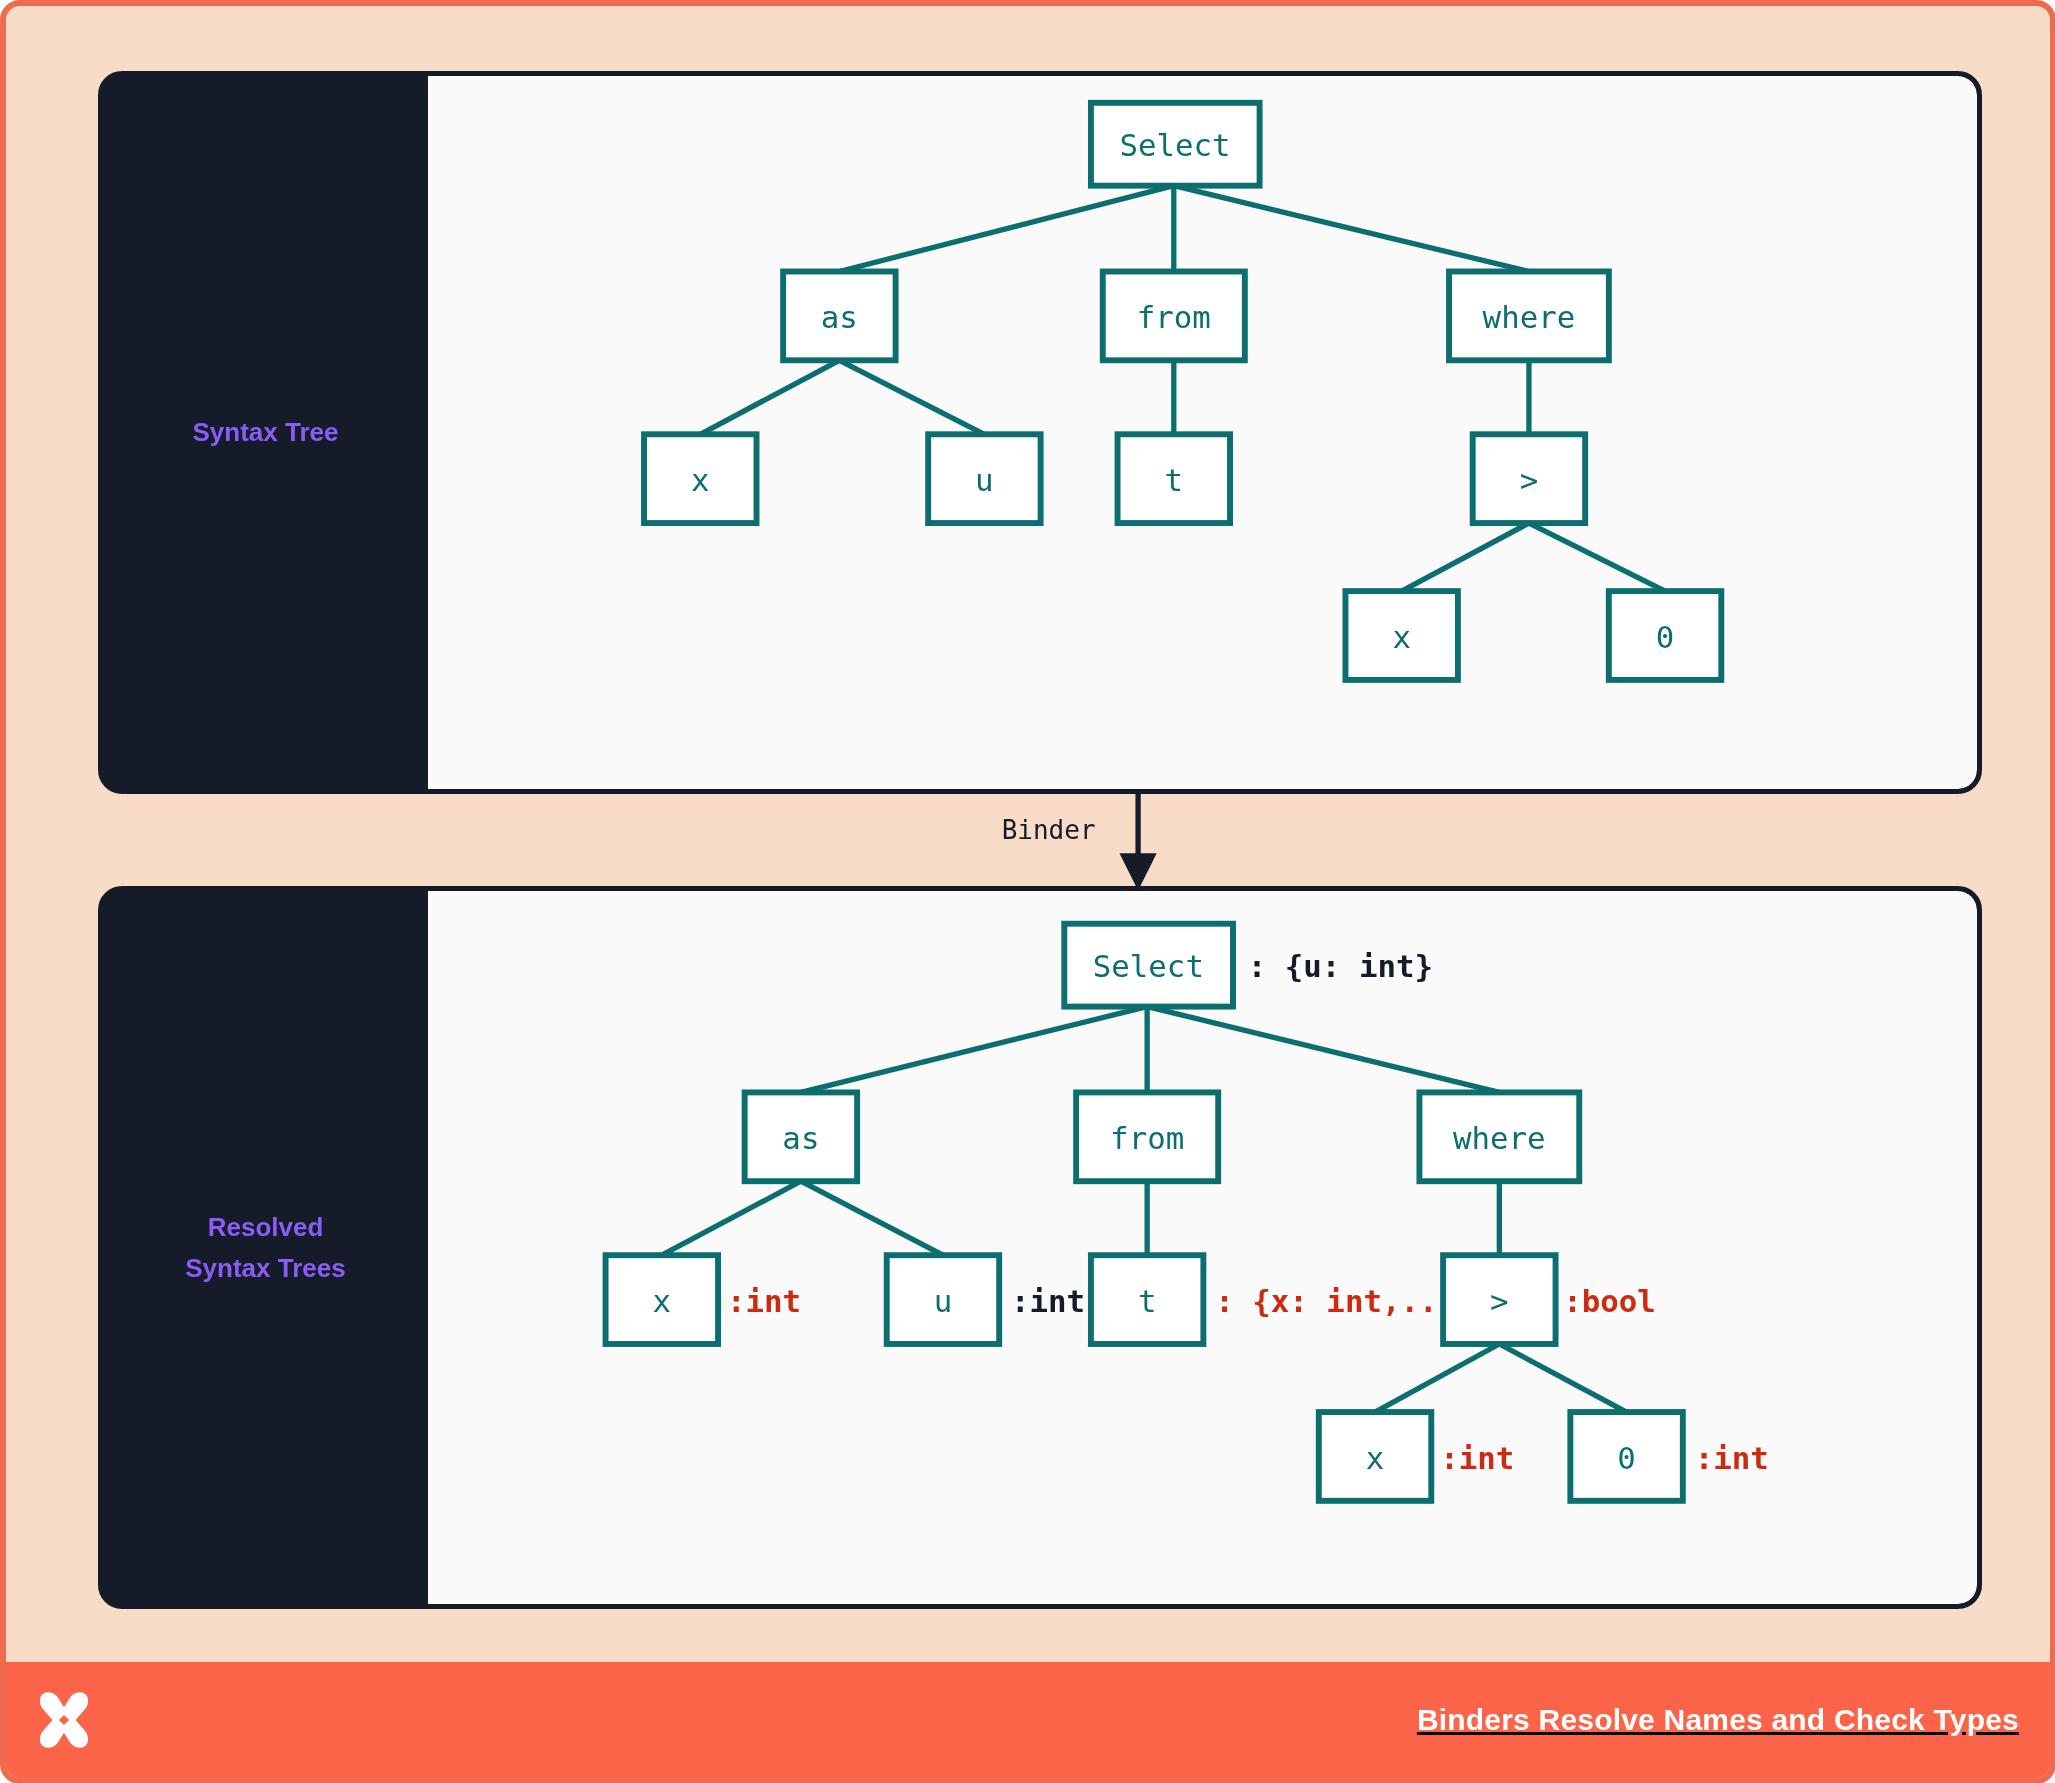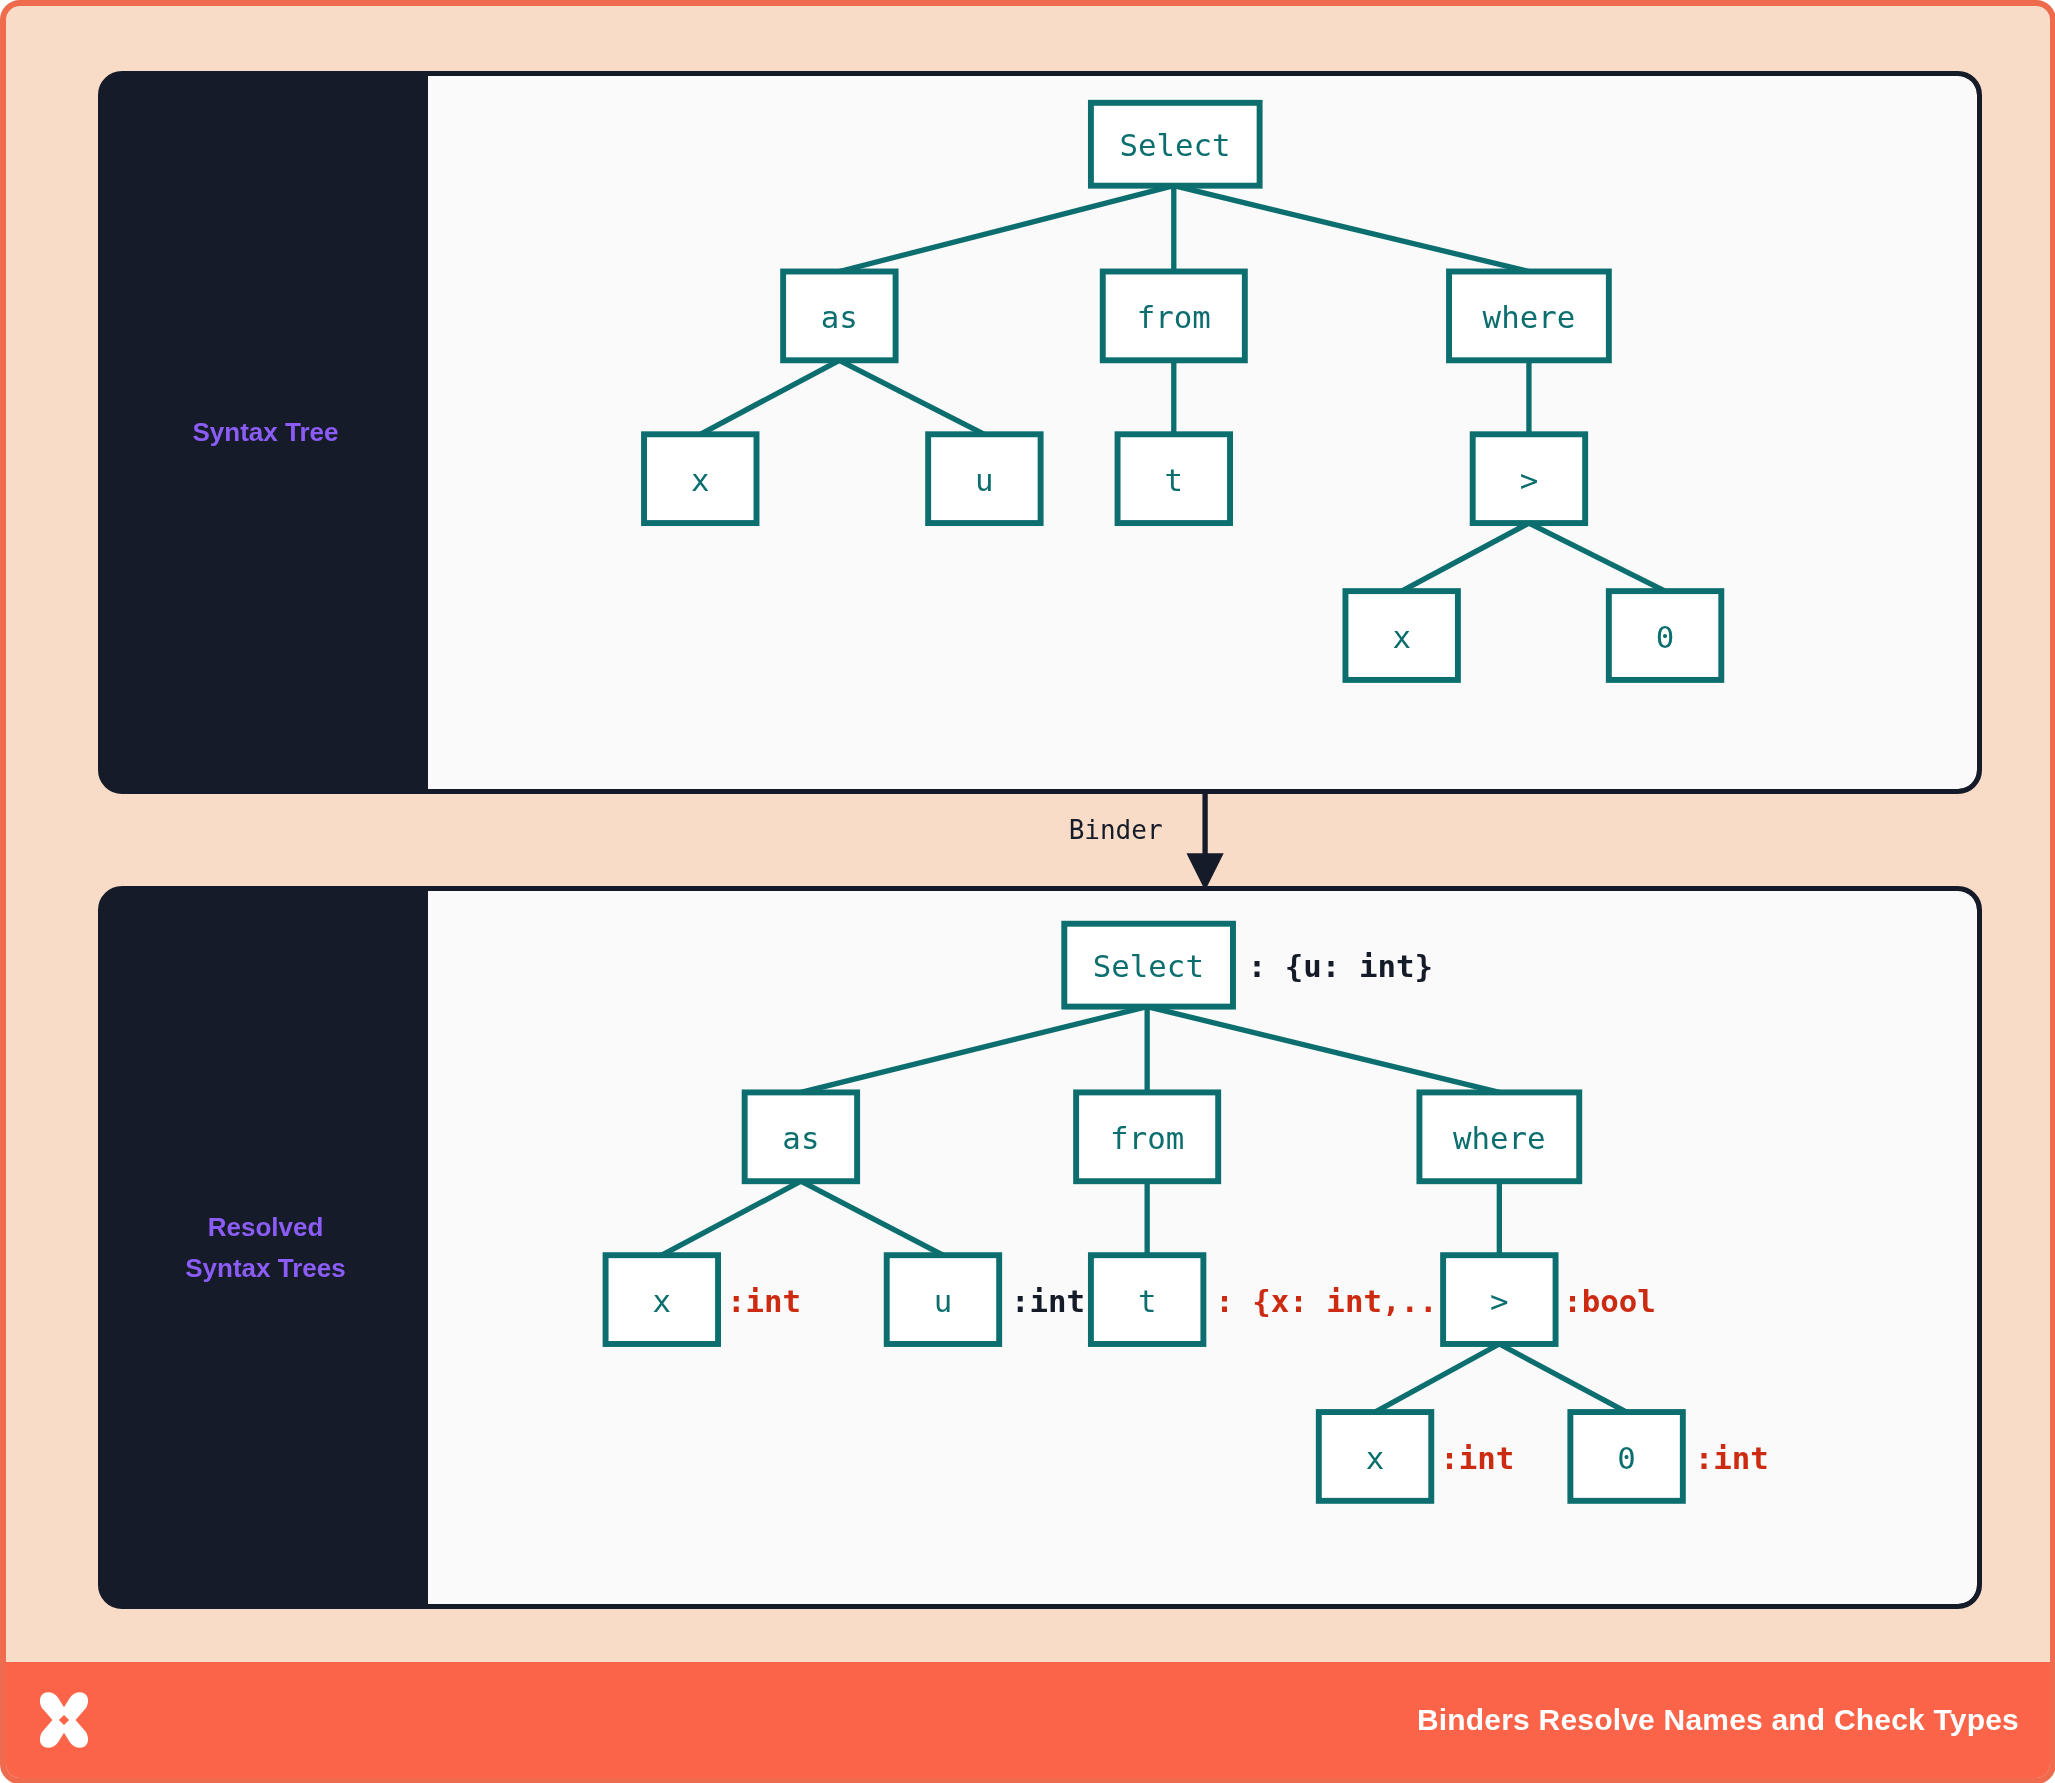--- a/index.html
+++ b/index.html
@@ -83,21 +83,21 @@
     font-size: 52px;
     font-weight: bold;
     dominant-baseline: central;
   }
   .type-red  { fill: #CC2A11; }
   .type-dark { fill: #151B28; }
 
   
   #binder-zone {
     position: absolute;
-    left: 926px;
+    left: 859px;
     top: 787px;
     width: 532px;
     height: 95px;
   }
   #binder-zone svg { display: block; width: 100%; height: 100%; }
   .binder-label {
     fill: #151B28;
     font-family: "DejaVu Sans Mono", "Liberation Mono", monospace;
     font-size: 44px;
     text-anchor: end;
@@ -108,20 +108,21 @@
   #footer {
     position: absolute;
     left: 0; right: 0; bottom: 0;
     height: 116px;
     background: #FB6449;
     display: flex;
     align-items: center;
     justify-content: space-between;
     padding: 0 31px 0 26px;
     box-sizing: border-box;
+    text-decoration: underline;
   }
   #footer-logo { width: 64px; height: 64px; flex: 0 0 64px; }
   #footer-caption {
     color: #ffffff;
     font-family: "Liberation Sans", sans-serif;
     font-weight: bold;
     font-size: 30px;
     letter-spacing: 0.2px;
   }
 </style>

